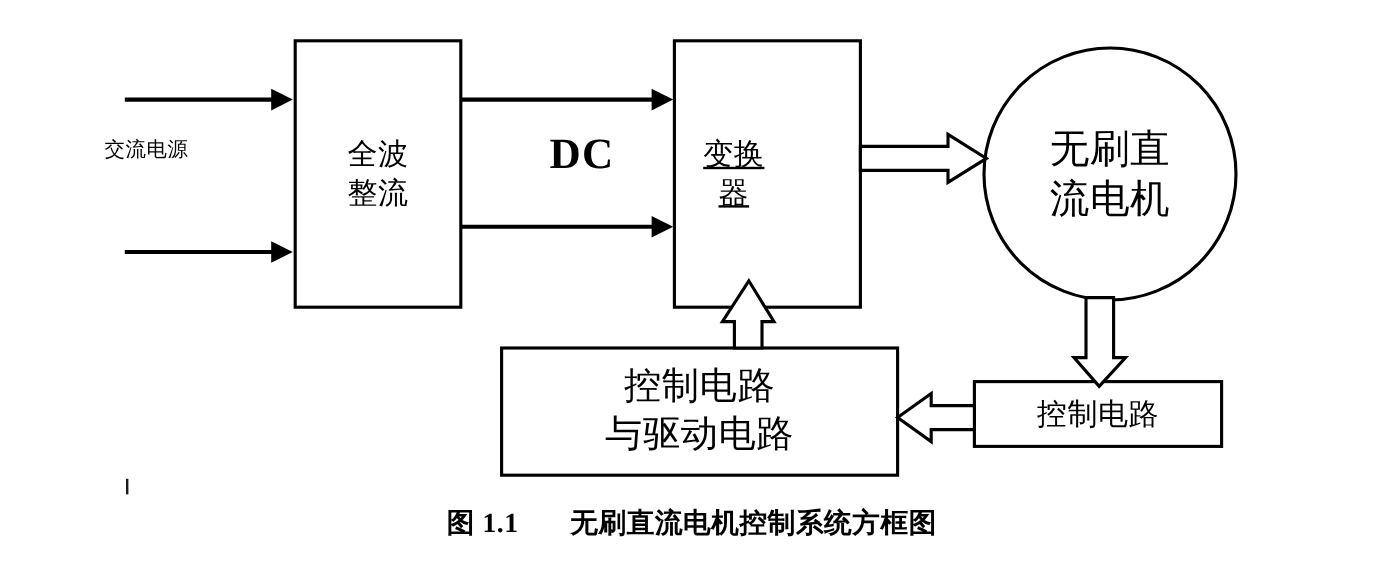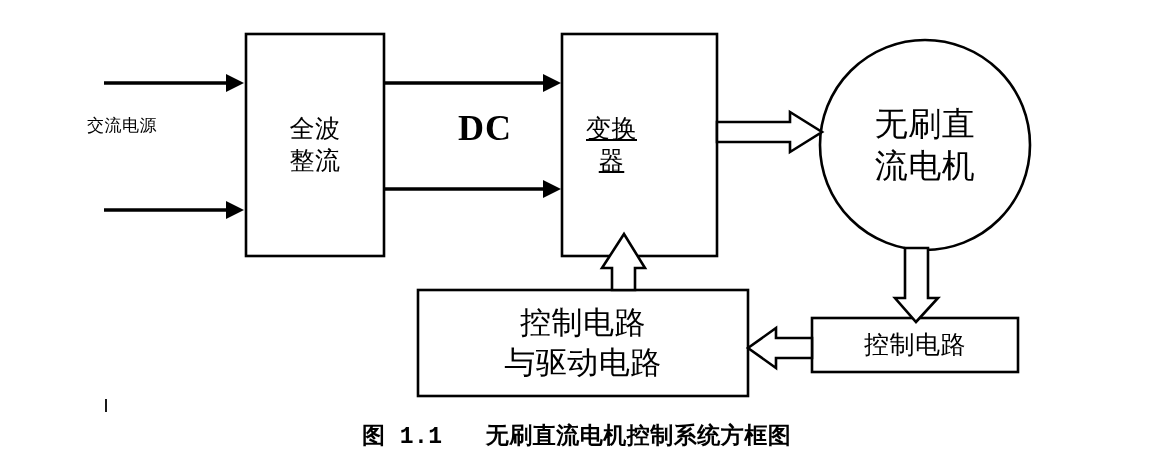--- a/index.html
+++ b/index.html
@@ -97,21 +97,21 @@
     top: 420px;
     width: 1153px;
     text-align: center;
     font-family: "DejaVu Sans", sans-serif;
     font-size: 23px;
     font-weight: bold;
     letter-spacing: 0.5px;
     color: #000000;
   }
   .caption .num {
-    font-family: Liberation Mono, monospace;
+    font-family: Liberation Serif, serif;
   }
   .tick {
     position: absolute;
     left: 105px;
     top: 399px;
     width: 2px;
     height: 13px;
     background: #1a1a1a;
   }
 </style>

